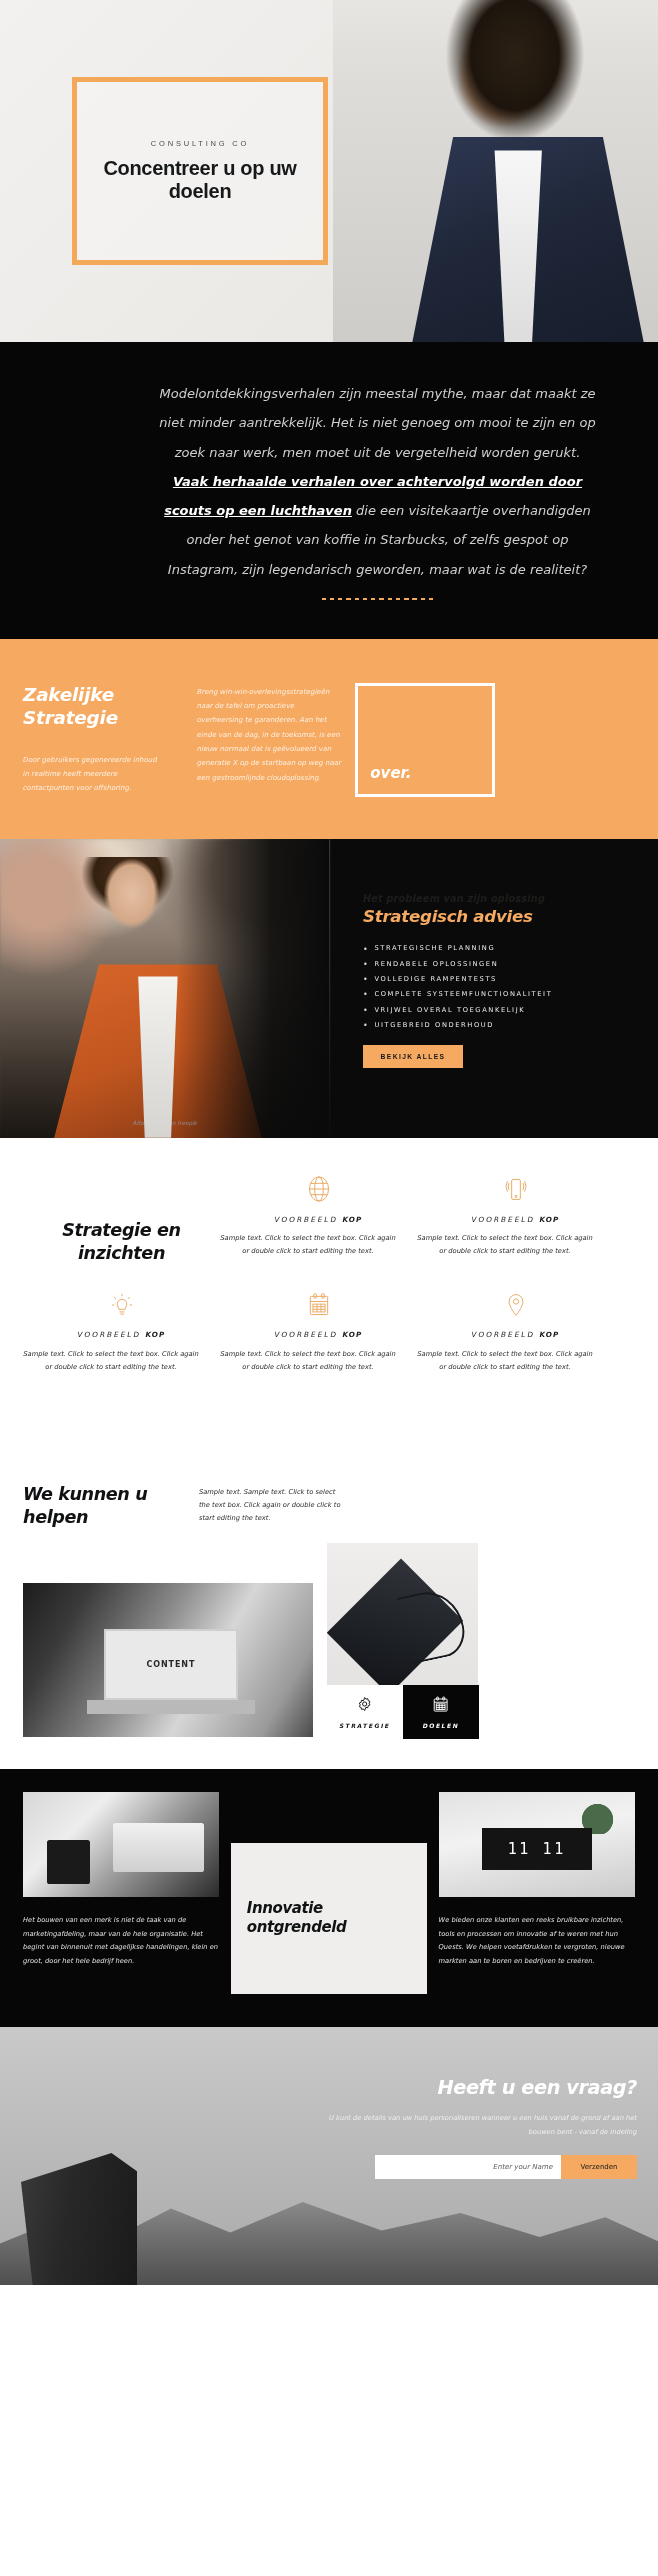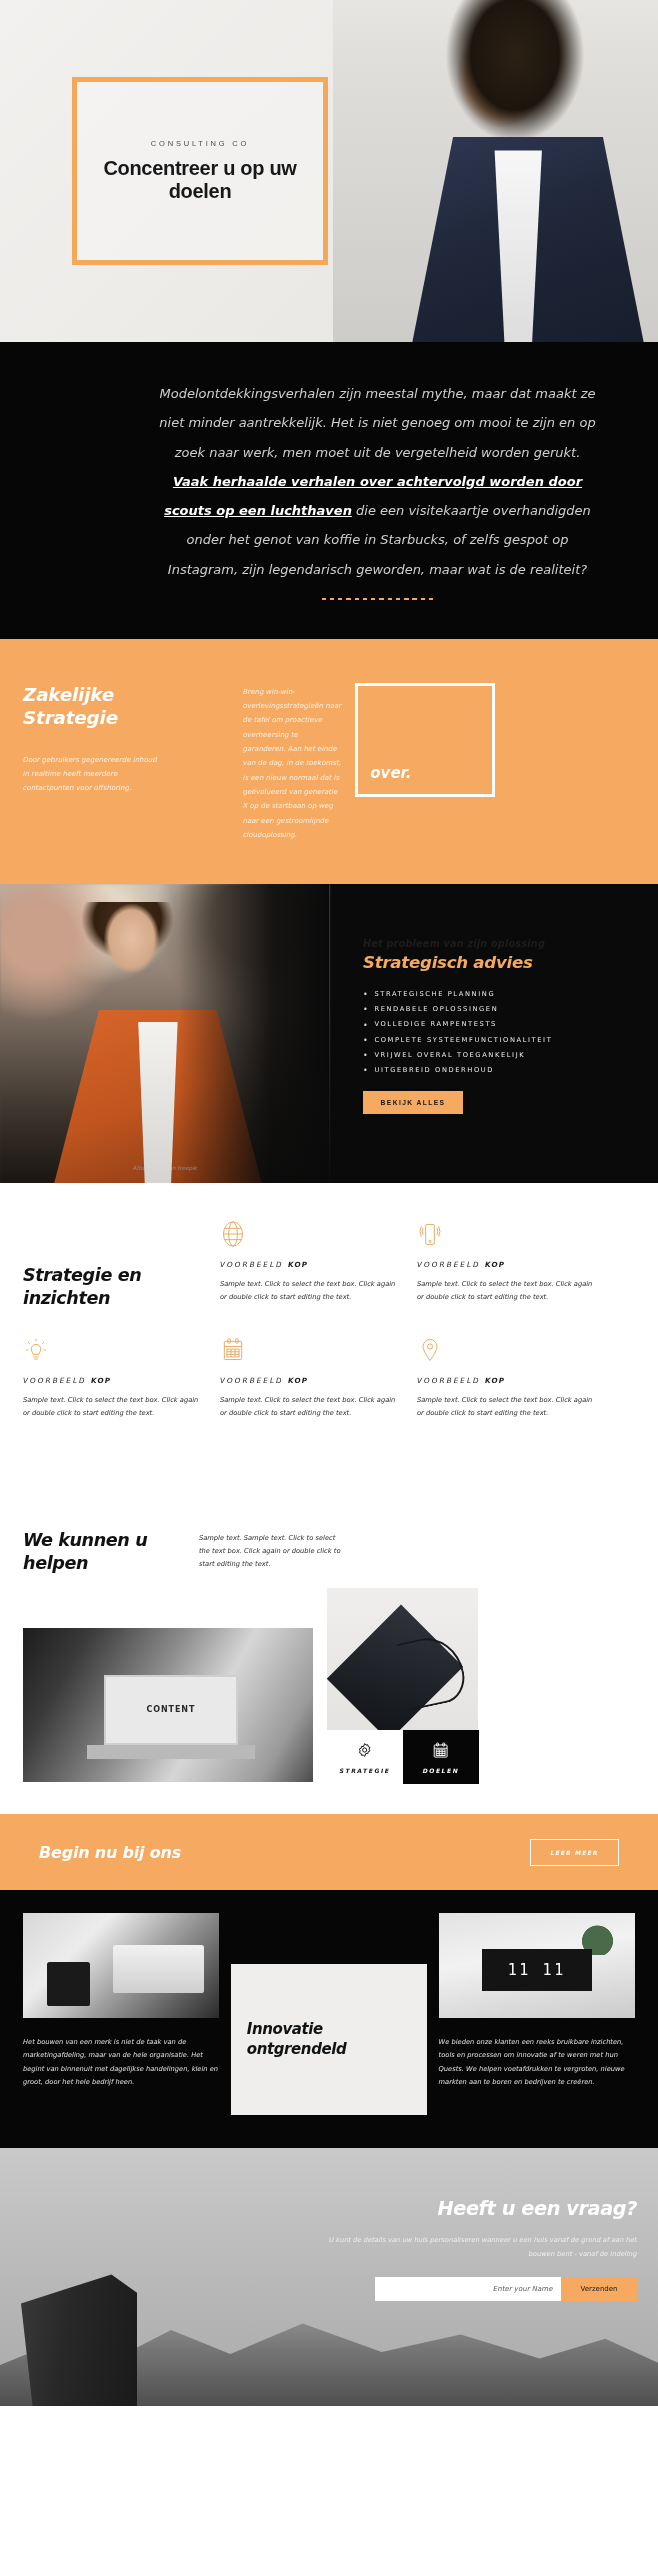--- a/index.html
+++ b/index.html
@@ -80,21 +80,21 @@
     font-size: 18.4px; line-height: 1.28; letter-spacing: -0.2px;
   }
   .strat-sub {
     font-family: "DejaVu Sans", sans-serif;
     font-style: italic; font-size: 7px; line-height: 2.0;
     color: #fdf0e2; margin-top: 23px; width: 140px;
   }
   .strat-col-b { width: 158px; padding: 7px 12.3px 0 0; }
   .strat-body {
     font-family: "DejaVu Sans", sans-serif;
-    font-style: italic; font-size: 7px; line-height: 2.05; color: #fdf0e2; margin-left: 46px;
+    font-style: italic; font-size: 7px; line-height: 2.05; color: #fdf0e2;
   }
   .over-box {
     width: 140px; height: 114px; border: 3.5px solid #ffffff;
     margin-top: 5.3px; position: relative;
   }
   .over-box span {
     position: absolute; left: 12.3px; bottom: 12.3px;
     font-family: "DejaVu Sans", sans-serif;
     font-style: italic; font-weight: 700; font-size: 15px; color: #ffffff;
   }
@@ -163,21 +163,21 @@
     font-size: 6.7px; font-weight: 700; letter-spacing: 1.4px;
     padding: 8px 17.6px; text-transform: uppercase;
   }
   .credit {
     position: absolute; left: 133px; bottom: 12.3px;
     font-family: "DejaVu Sans", sans-serif;
     font-style: italic; font-size: 5.7px; color: #8d8d8d;
   }
 
   
-  .feat-sec { background: #ffffff; padding: 37px 23px 30px; }
+  .feat-sec { background: #ffffff; padding: 37px 23px 30px; text-align: center; }
   .feat-grid { display: flex; flex-wrap: wrap; }
   .feat-cell { width: 197px; margin-bottom: 26px; }
   .feat-cell.title-cell { padding-top: 44px; }
   .feat-h {
     font-family: "DejaVu Sans", sans-serif;
     font-style: italic; font-weight: 700; font-size: 17.6px;
     color: #111214; line-height: 1.3; letter-spacing: -0.4px;
   }
   .feat-icon { height: 30px; margin-bottom: 9.7px; color: #e8a861; }
   .feat-kop {
@@ -557,24 +557,20 @@
                   <line x1="6.5" y1="15.7" x2="17.5" y2="15.7"></line>
               </svg>
             </span>
             <span>DOELEN</span>
           </div>
         </div>
       </div>
     </div>
   </section>
 
-  <section class="cta-band">
-    <h2 class="cta-h">Begin nu bij ons</h2>
-    <a class="btn-outline">LEER MEER</a>
-  </section>
 
   <section class="inno-sec">
     <div class="inno-grid">
       <div class="inno-col">
         <div class="inno-img img-desk">
           <div class="phone"></div>
             <div class="kbd"></div>
         </div>
         <p class="inno-p">Het bouwen van een merk is niet de taak van de marketingafdeling, maar van de hele organisatie. Het begint van binnenuit met dagelijkse handelingen, klein en groot, door het hele bedrijf heen.</p>
       </div>

